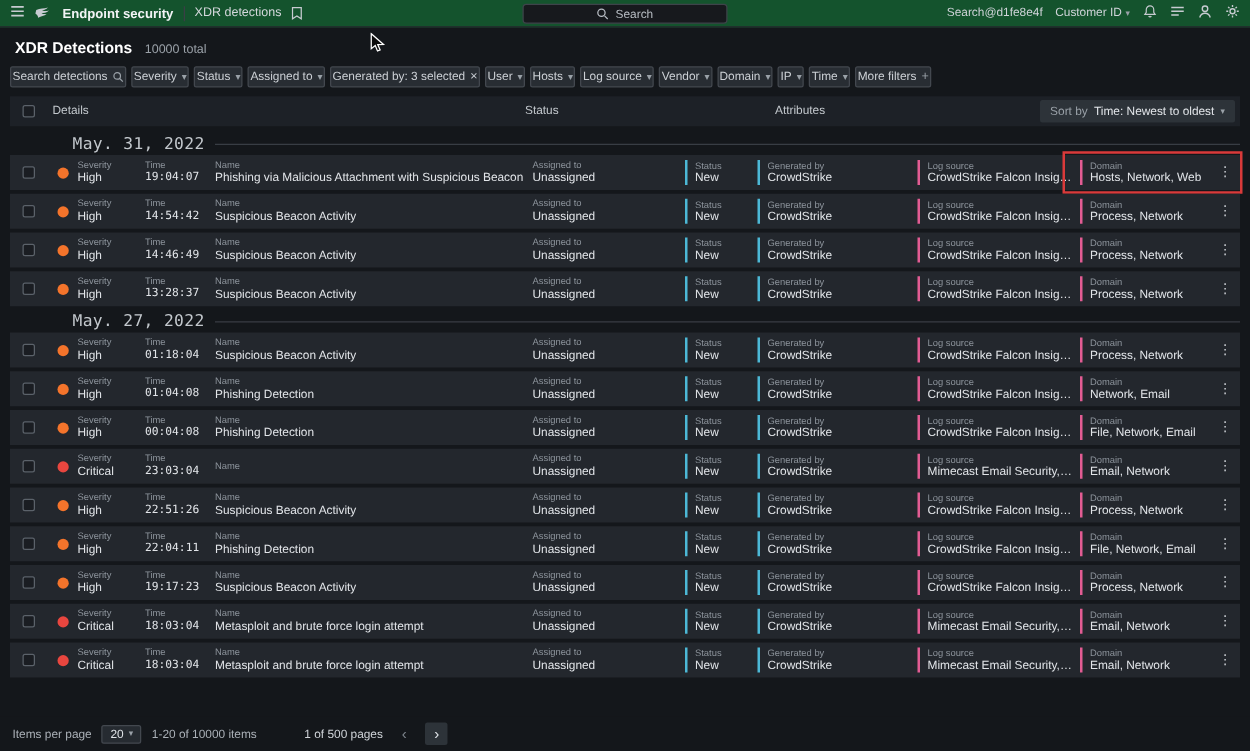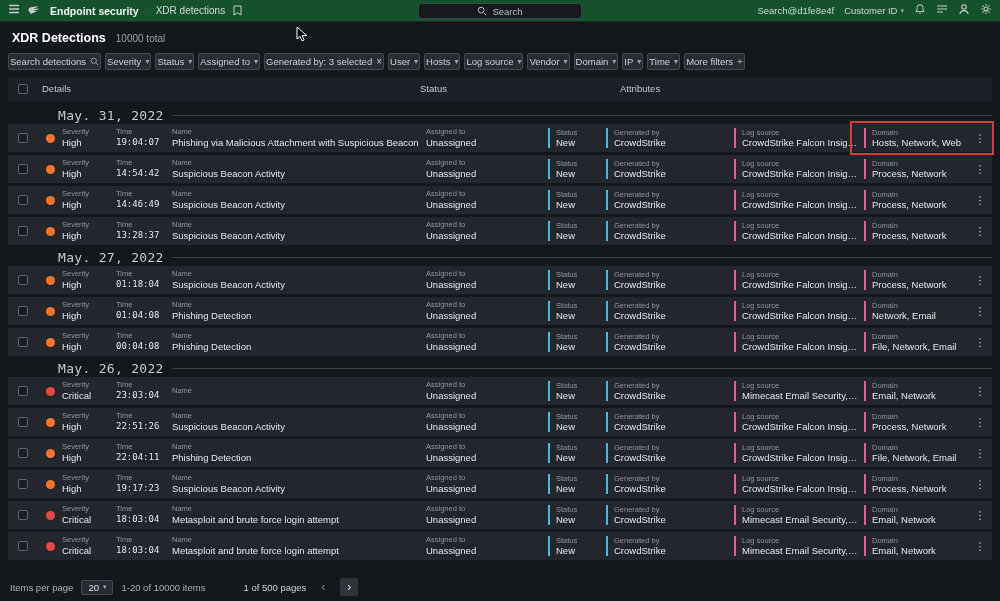--- a/index.html
+++ b/index.html
@@ -252,20 +252,25 @@
     </button>
   </div>
 
 <div class="table-header">
   <div class="th-check">
       <span class="checkbox"></span>
     </div>
   <span class="hd hd-details">Details</span>
   <span class="hd hd-status">Status</span>
   <span class="hd hd-attrs">Attributes</span>
+  <button class="sort-btn">
+    <span class="pre">Sort by</span>
+    <span>Time: Newest to oldest</span>
+    <span class="chev">▾</span>
+  </button>
 </div>
 
 <div class="content">
   <div class="group-sep">
     <span class="group-date">May. 31, 2022</span>
     <span class="group-line"></span>
   </div>
 
   <div class="row highlighted">
     <div class="col-check">
@@ -559,24 +564,20 @@
       <div class="cl">Log source</div>
       <div class="cv">CrowdStrike Falcon Insight, Mim...</div>
     </div>
     <div class="cell c-dom attr b-pink">
       <div class="cl">Domain</div>
       <div class="cv">File, Network, Email</div>
     </div>
     <button class="kebab">⋮</button>
   </div>
 
-  <div class="group-sep">
-    <span class="group-date">May. 26, 2022</span>
-    <span class="group-line"></span>
-  </div>
 
   <div class="row">
     <div class="col-check">
         <span class="checkbox"></span>
       </div>
     <div class="col-dot">
         <span class="dot" style="background: rgb(232, 70, 63);"></span>
       </div>
     <div class="cell c-sev">
       <div class="cl">Severity</div>

